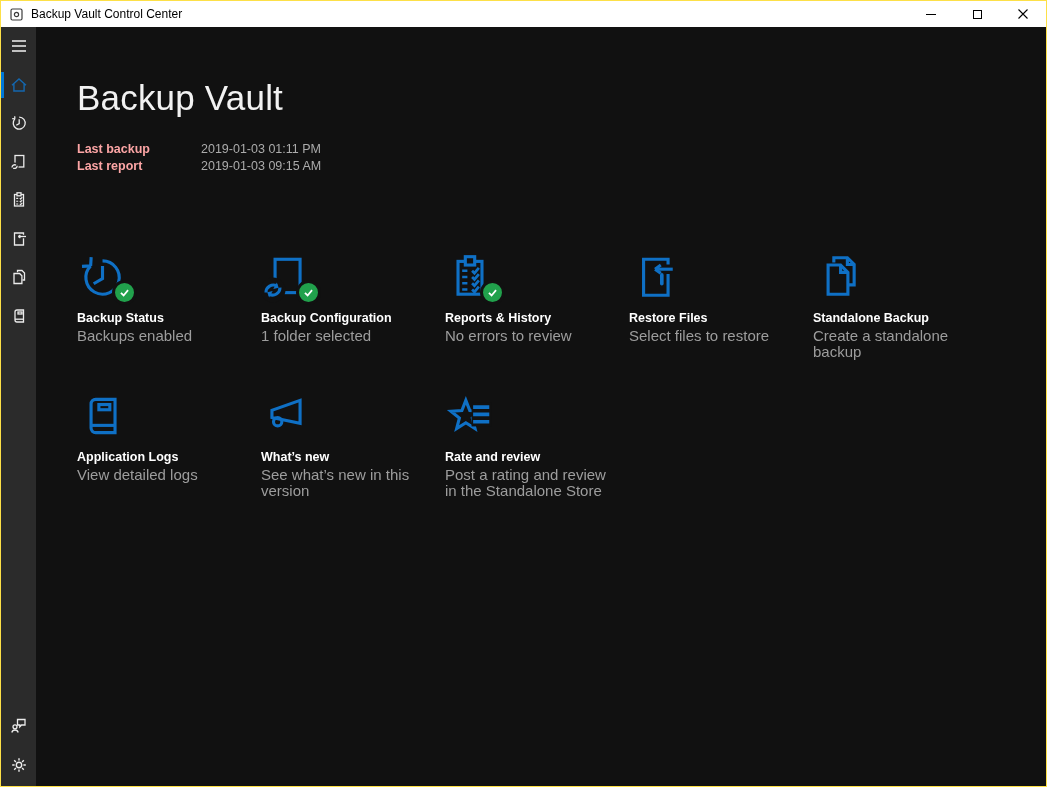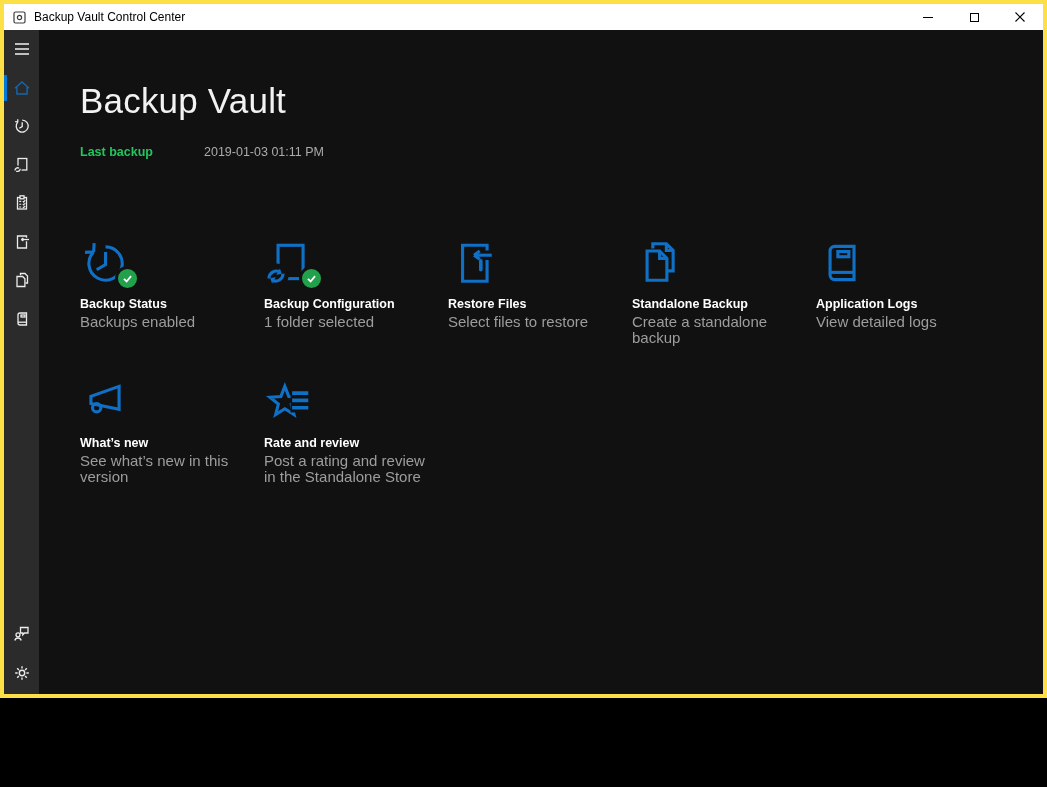--- a/index.html
+++ b/index.html
@@ -1,20 +1,20 @@
 <!DOCTYPE html>
 <html><head>
 <meta charset="utf-8">
 <style>
   * { margin:0; padding:0; box-sizing:border-box; }
   html,body { background:#000; }
   body { font-family:"Liberation Sans", sans-serif; }
   .window {
-    position:relative; width:1047px; height:698px; overflow:hidden;
-    background:#111111; border:4px solid #fde047;
+    position:relative; width:1047px; height:787px; overflow:hidden;
+    background:#111111; border:1px solid #fde047;
   }
   
   .titlebar {
     position:absolute; top:0; left:0; right:0; height:26px;
     background:#ffffff; display:flex; align-items:center; z-index:10;
   }
   .titlebar-icon { width:13px; height:13px; margin-left:9px; flex:0 0 auto; }
   .titlebar-title { font-size:12px; color:#000; margin-left:8px; white-space:nowrap; }
   .caption-buttons { margin-left:auto; display:flex; height:100%; }
   .caption-btn { width:46px; height:100%; display:flex; align-items:center; justify-content:center; cursor:default; }
@@ -38,21 +38,21 @@
   
   .main {
     position:absolute; top:26px; left:35px; right:0; bottom:0;
     background:#111111; padding:52px 0 0 41px; color:#fff;
   }
   .page-title {
     font-size:35px; font-weight:300; color:#f2f2f2; letter-spacing:.2px; line-height:38px;
   }
   .status-block { margin-top:24px; font-size:12.5px; line-height:17px; }
   .status-row { display:flex; }
-  .status-label { width:76px; font-weight:bold; color:#22c55e; }
+  .status-label { width:76px; font-weight:bold; color:#fca5a5; }
   .status-value { color:#ababab;margin-left:48px; }
   
   .tiles {
     margin-top:76px; display:grid;
     grid-template-columns:repeat(5, 184px); grid-auto-rows:auto; row-gap:30px;
   }
   .tile { cursor:default; }
   .tile-icon-wrap { position:relative; width:50px; height:52px; }
   .badge {
     position:absolute; right:-10px; bottom:-2px; width:25px; height:25px;
@@ -186,20 +186,24 @@
 
   <div class="main">
 
     <h1 class="page-title">Backup Vault</h1>
 
     <div class="status-block">
       <div class="status-row">
         <span class="status-label">Last backup</span>
         <span class="status-value">2019-01-03 01:11 PM</span>
       </div>
+      <div class="status-row">
+        <span class="status-label">Last report</span>
+        <span class="status-value">2019-01-03 09:15 AM</span>
+      </div>
     </div>
 
     <div class="tiles">
 
       <div class="tile">
         <div class="tile-icon-wrap">
           <svg width="50" height="52" viewBox="0 0 48 48">
             <g stroke="#0f70c5" stroke-width="3" fill="none">
               <path d="M24.5 8.5 a16 16 0 1 1 -11.4 4.8"></path>
               <path d="M13.1 13.3 L13.6 5 M13.1 13.3 L4.8 13.8"></path>
@@ -231,20 +235,39 @@
           <span class="badge">
             <svg width="13" height="13" viewBox="0 0 22 22">
                 <path d="M5 11.5 L9.5 16 L17 7" stroke="#fff" stroke-width="3" fill="none"></path>
               </svg>
           </span>
         </div>
         <div class="tile-title">Backup Configuration</div>
         <div class="tile-subtitle">1 folder selected</div>
       </div>
 
+      <div class="tile">
+        <div class="tile-icon-wrap">
+          <svg width="50" height="52" viewBox="0 0 48 48">
+            <rect x="12.5" y="9" width="23" height="31.5" stroke="#0f70c5" stroke-width="3" fill="none"></rect>
+            <rect x="19.5" y="4.5" width="9" height="8" stroke="#0f70c5" stroke-width="3" fill="#111111"></rect>
+            <g stroke="#0f70c5" stroke-width="2.6" fill="none">
+              <path d="M16.5 18 h5 M16.5 24 h5 M16.5 30 h5 M16.5 36 h5"></path>
+              <path d="M26 18 l2.3 2.3 l4.2 -5 M26 24 l2.3 2.3 l4.2 -5 M26 30 l2.3 2.3 l4.2 -5 M26 36 l2.3 2.3 l4.2 -5"></path>
+            </g>
+          </svg>
+          <span class="badge">
+            <svg width="13" height="13" viewBox="0 0 22 22">
+                <path d="M5 11.5 L9.5 16 L17 7" stroke="#fff" stroke-width="3" fill="none"></path>
+              </svg>
+          </span>
+        </div>
+        <div class="tile-title">Reports &amp; History</div>
+        <div class="tile-subtitle">No errors to review</div>
+      </div>
 
       <div class="tile">
         <div class="tile-icon-wrap">
           <svg width="50" height="52" viewBox="0 0 48 48">
             <g stroke="#0f70c5" stroke-width="3" fill="none">
               <path d="M37.5 12 V7 H14 V41.5 H37.5 V21"></path>
               <path d="M42 16.5 H25"></path>
               <path d="M25 16.5 l5.5 -4 M25 16.5 l5.5 4"></path>
               <path d="M31.5 22 V30.5" stroke-width="3.5" stroke-linecap="round"></path>
             </g>

